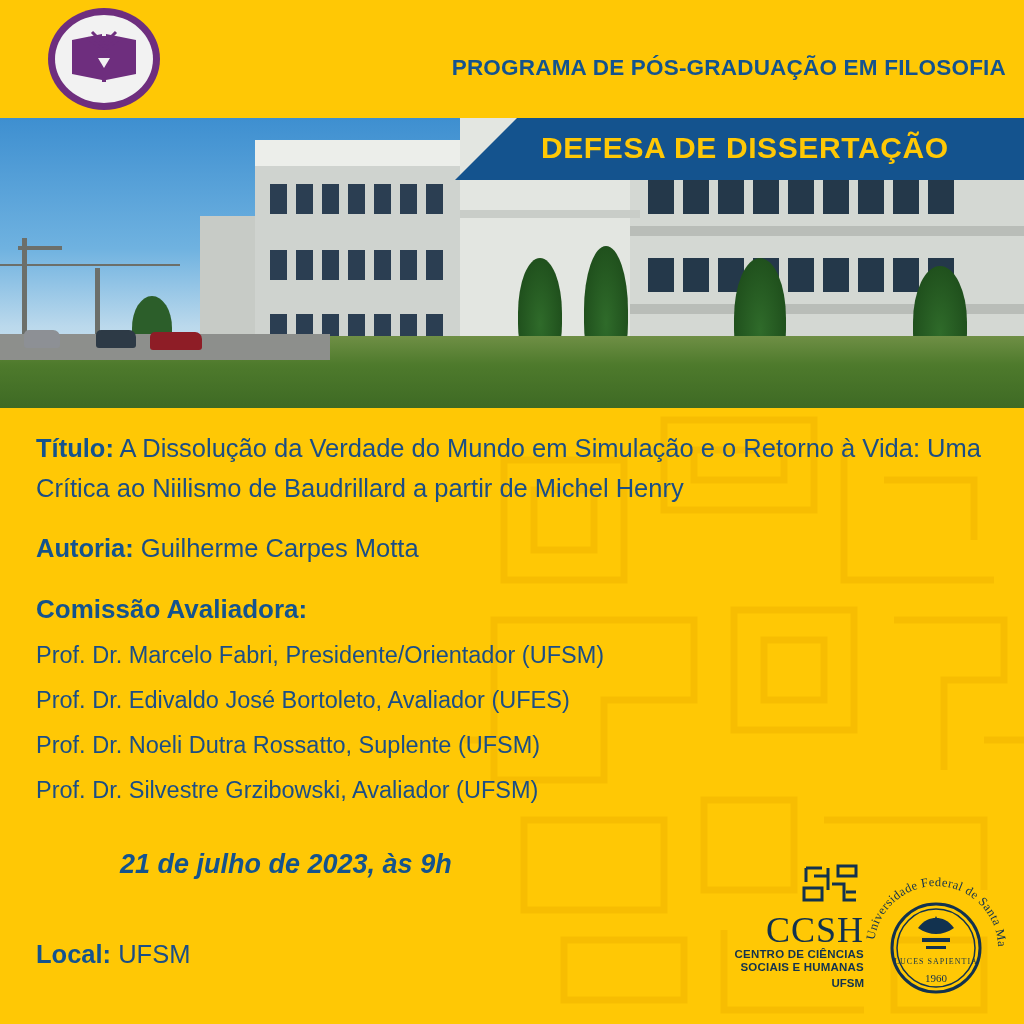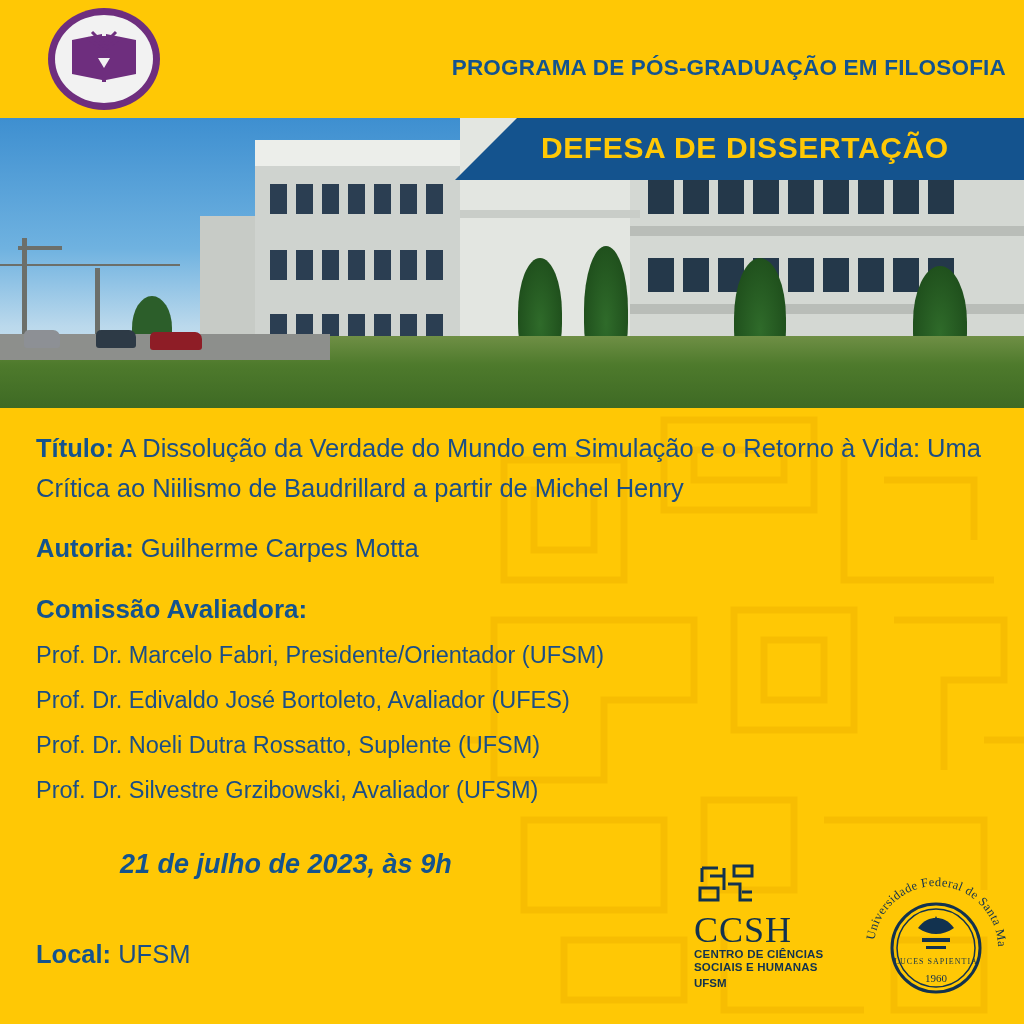--- a/index.html
+++ b/index.html
@@ -210,21 +210,21 @@
     font-size: 25.5px;
     color: #1b4e86;
   }
 
   
   .ccsh {
     position: absolute;
     left: 694px;
     top: 862px;
     width: 170px;
-    text-align: left;
+    text-align: right;
     color: #12324f;
   }
   .ccsh .mark { height: 44px; }
   .ccsh .big {
     font-family: "Liberation Serif", serif;
     font-size: 36px;
     letter-spacing: 1px;
     line-height: 36px;
     margin-top: 2px;
   }

